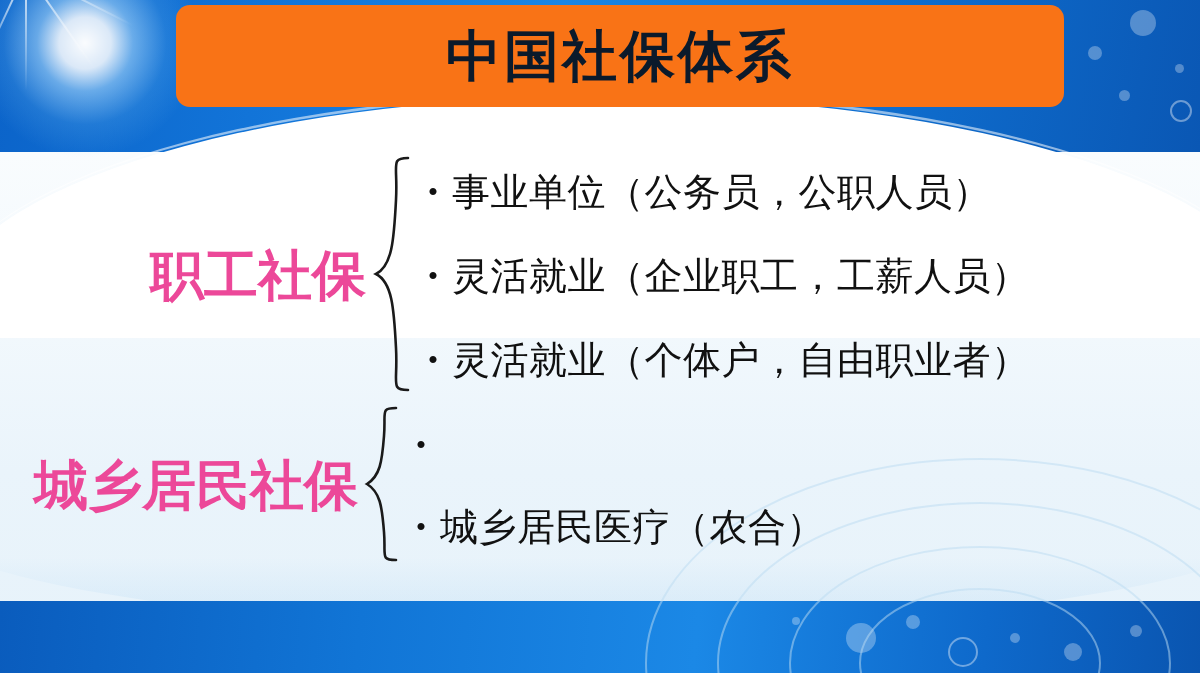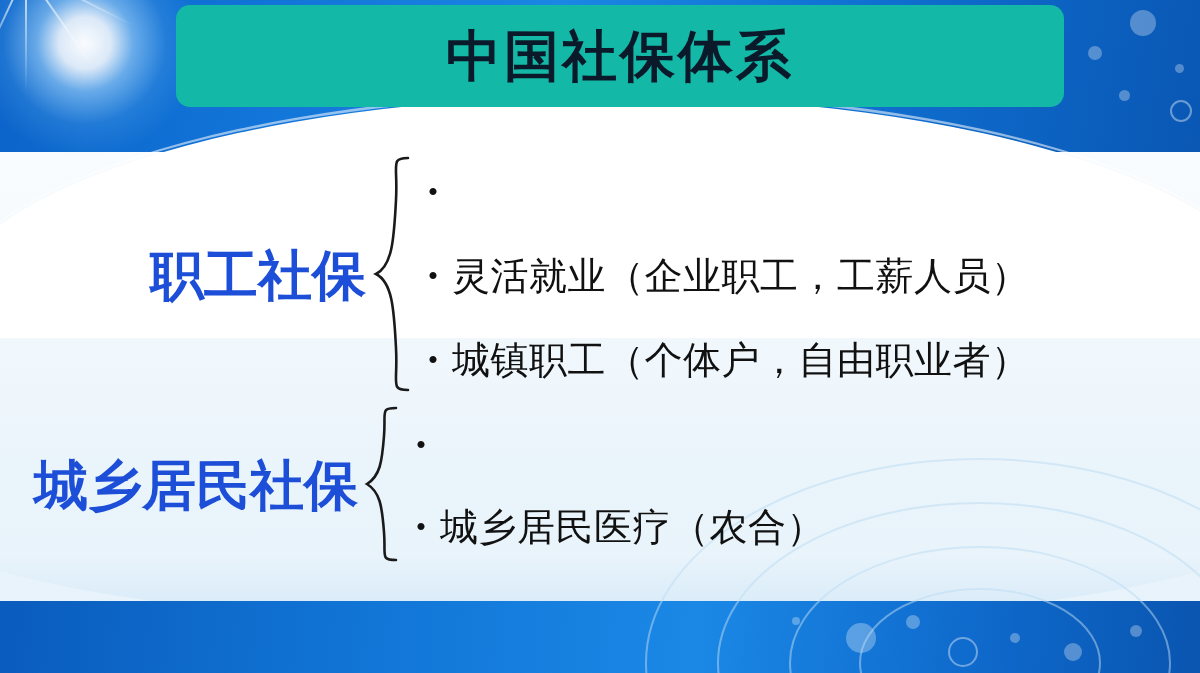--- a/index.html
+++ b/index.html
@@ -91,21 +91,21 @@
   .bubble.ring {
     background: transparent;
     border: 2px solid rgba(255,255,255,0.40);
   }
 
   
   .title-box {
     position: absolute;
     left: 176px; top: 5px;
     width: 888px; height: 102px;
-    background: #14b8a6;
+    background: #f97316;
     border-radius: 14px;
     display: flex;
     align-items: center;
     justify-content: center;
   }
   .title-text {
     font-family: "Liberation Serif", serif;
     font-weight: bold;
     font-size: 55px;
     color: #0b1a2b;
@@ -115,21 +115,21 @@
 
   
   .group {
     position: absolute;
     display: flex;
     align-items: center;
   }
   .group-label {
     font-family: "Liberation Serif", serif;
     font-weight: bold;
-    color: #1d4ed8;
+    color: #ec4899;
     white-space: nowrap;
     line-height: 1.05;
   }
   .brace {
     position: relative;
     margin-left: 4px;
   }
   .items {
     display: flex;
     flex-direction: column;
@@ -224,28 +224,29 @@
   <div class="group" id="group-employee">
     <div class="group-label">职工社保</div>
     <div class="brace">
       <svg width="44" height="240" viewBox="0 0 44 240">
         <path d="M38 4 C20 4, 28 10, 26 46 C24 86, 22 112, 6 120 C22 128, 24 154, 26 194 C28 230, 20 236, 38 236" fill="none" stroke="#1a1a1a" stroke-width="2.6" stroke-linecap="round"></path>
       </svg>
     </div>
     <div class="items">
       <div class="item">
         <span class="bullet">•</span>
+        <span class="item-text">事业单位（公务员，公职人员）</span>
       </div>
       <div class="item">
         <span class="bullet">•</span>
         <span class="item-text">灵活就业（企业职工，工薪人员）</span>
       </div>
       <div class="item">
         <span class="bullet">•</span>
-        <span class="item-text">城镇职工（个体户，自由职业者）</span>
+        <span class="item-text">灵活就业（个体户，自由职业者）</span>
       </div>
     </div>
   </div>
 
   <div class="group" id="group-resident">
     <div class="group-label">城乡居民社保</div>
     <div class="brace">
       <svg width="40" height="160" viewBox="0 0 40 160">
         <path d="M34 4 C18 4, 24 8, 22 32 C20 58, 18 72, 5 80 C18 88, 20 102, 22 128 C24 152, 18 156, 34 156" fill="none" stroke="#1a1a1a" stroke-width="2.6" stroke-linecap="round"></path>
       </svg>

